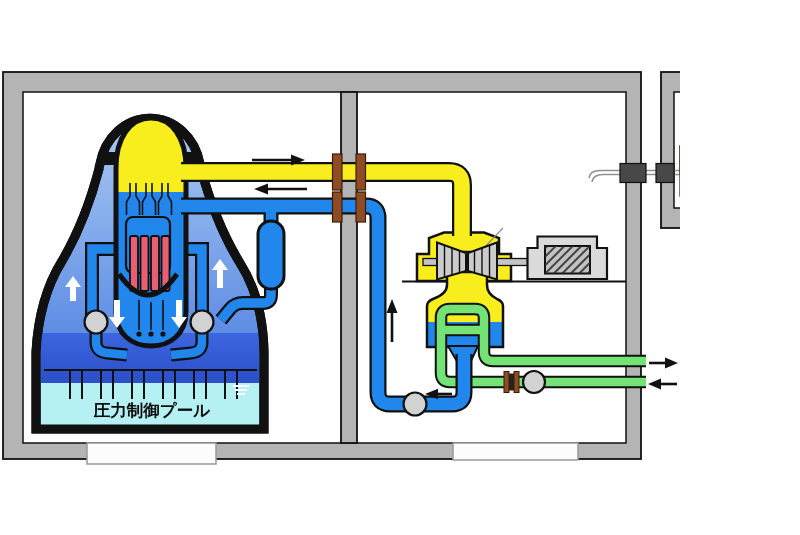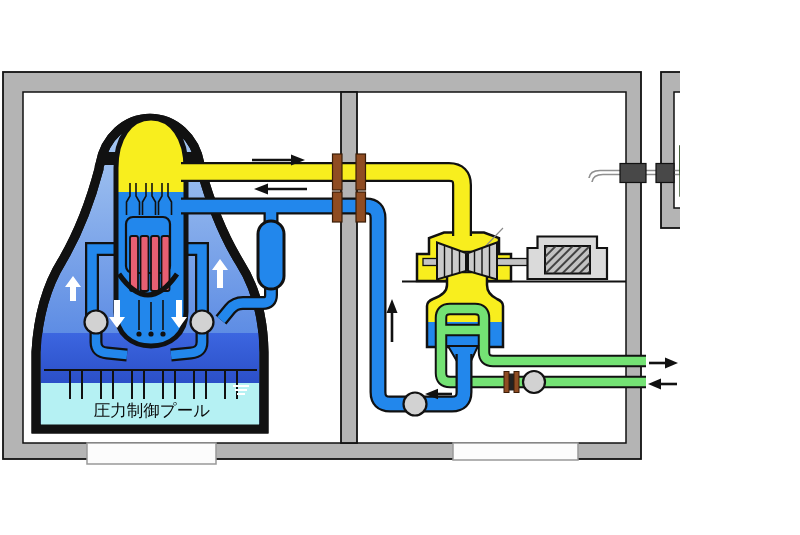--- a/index.html
+++ b/index.html
@@ -1,17 +1,17 @@
 <!DOCTYPE html>
 <html style="--background: #ffffff; --outline: #111111; --wall_gray: #b4b4b4; --foundation_white: #fcfcfc; --steam_yellow: #f8ee1e; --pipe_blue: #2287ec; --containment_light: #aecdf2; --containment_deep: #5d8ce4; --drywell_light: #3c66e0; --drywell_blue: #2b4fc8; --pool_cyan: #b5f1f3; --coolant_green: #74e274; --fuel_red: #e85f72; --pump_gray: #d2d2d2; --machine_gray: #cbcbcb; --machine_light: #dadada; --flange_brown: #8f4c22; --penetration_dark: #484848; --wire_gray: #8f8f8f; --panel_light: #def7c9; --panel_mid: #c9f0a9; --monitor_green: #9ed47d; --panel_border: #1c3a10;"><head>
 <meta charset="utf-8">
 <style>
   html,body{margin:0;padding:0;background:#fff;}
   .stage{position:relative;width:680px;height:535px;background:var(--background,#fff);
-         font-family:"DejaVu Sans",sans-serif;overflow:hidden;}
+         font-family:"DejaVu Sans",sans-serif;overflow:hidden;font-weight:bold;}
   svg{display:block;}
   .k-out{stroke:var(--outline);fill:none;}
   .k-yel{stroke:var(--steam_yellow);fill:none;}
   .k-blu{stroke:var(--pipe_blue);fill:none;}
   .k-grn{stroke:var(--coolant_green);fill:none;}
   .wall{fill:var(--wall_gray);stroke:var(--outline);stroke-width:1.8;}
   .room{fill:#ffffff;stroke:var(--outline);stroke-width:1.5;}
   .pool-label{font-size:16.5px;fill:#0a0a0a;font-family:"DejaVu Sans",sans-serif;}
 </style>
 </head>

